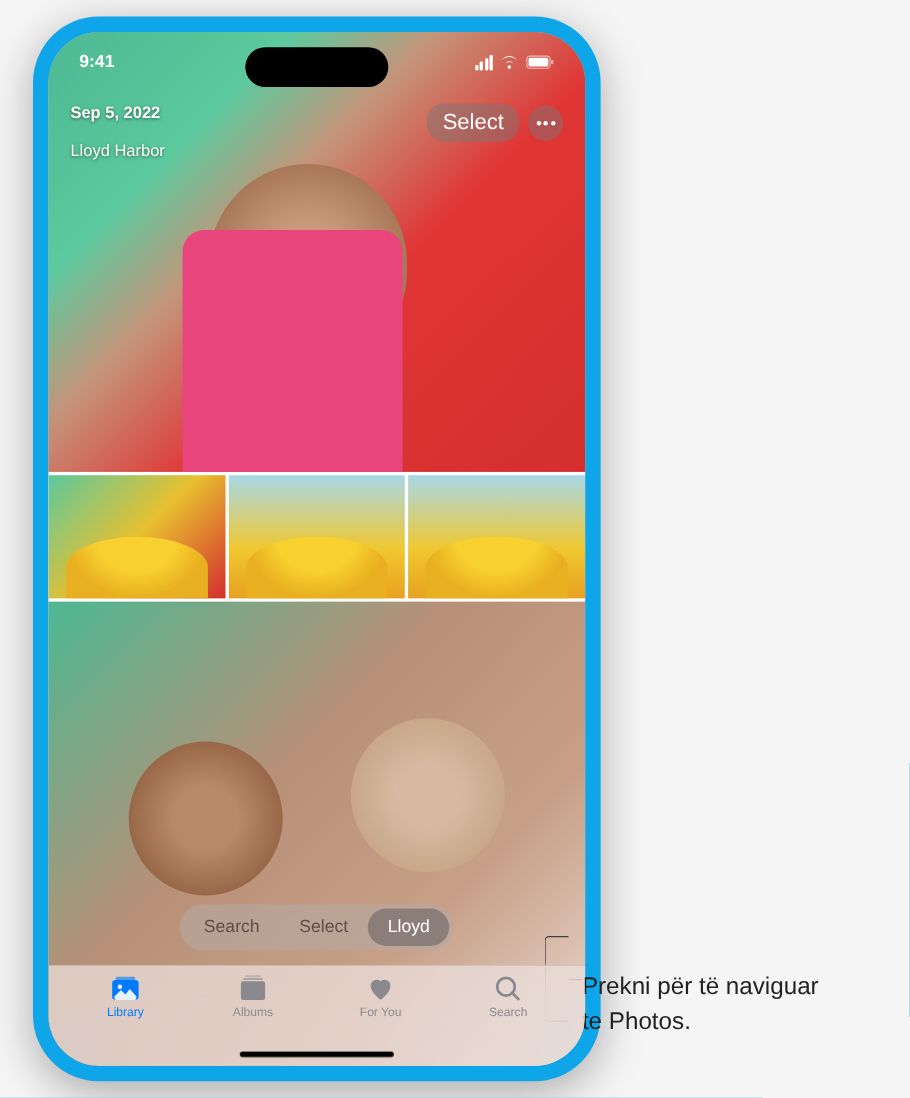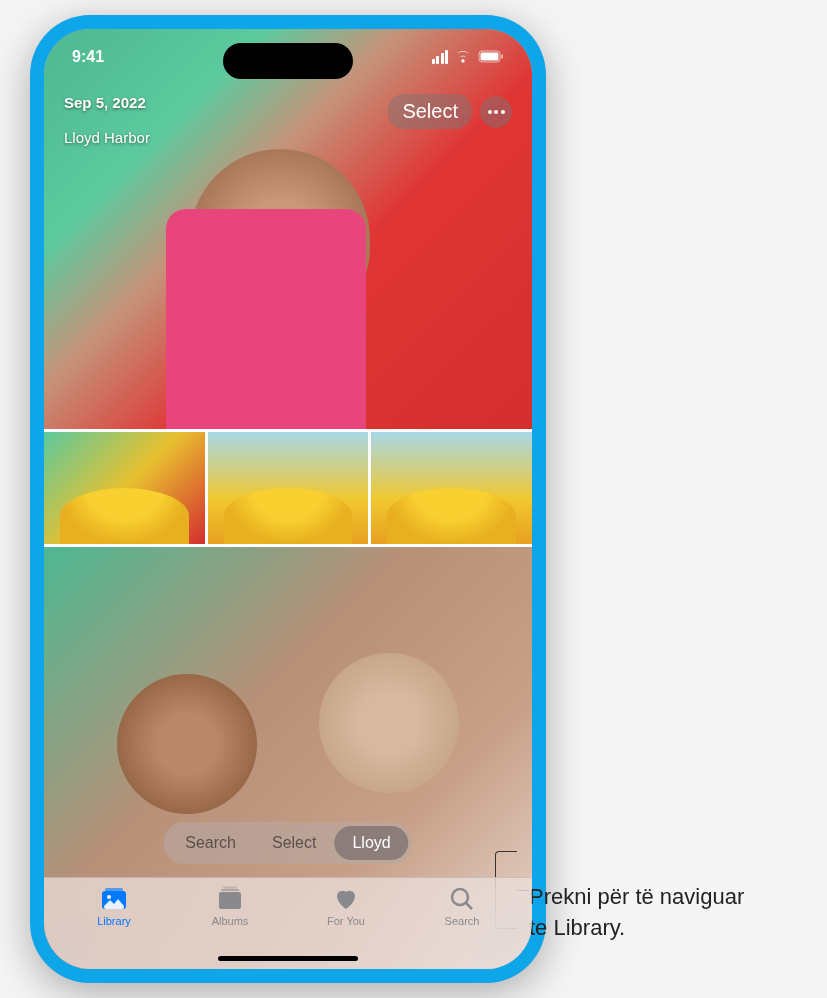--- a/index.html
+++ b/index.html
@@ -374,15 +374,15 @@
     </div>
 
     <div class="home-indicator"></div>
   </div>
 </div>
 
 <div class="callout">
   <div class="callout-bracket"></div>
   <div class="callout-text">
     <span>Prekni për të naviguar</span><br>
-    <span>te Library.</span>
+    <span>te Photos.</span>
   </div>
 </div>
 
 </body></html>

